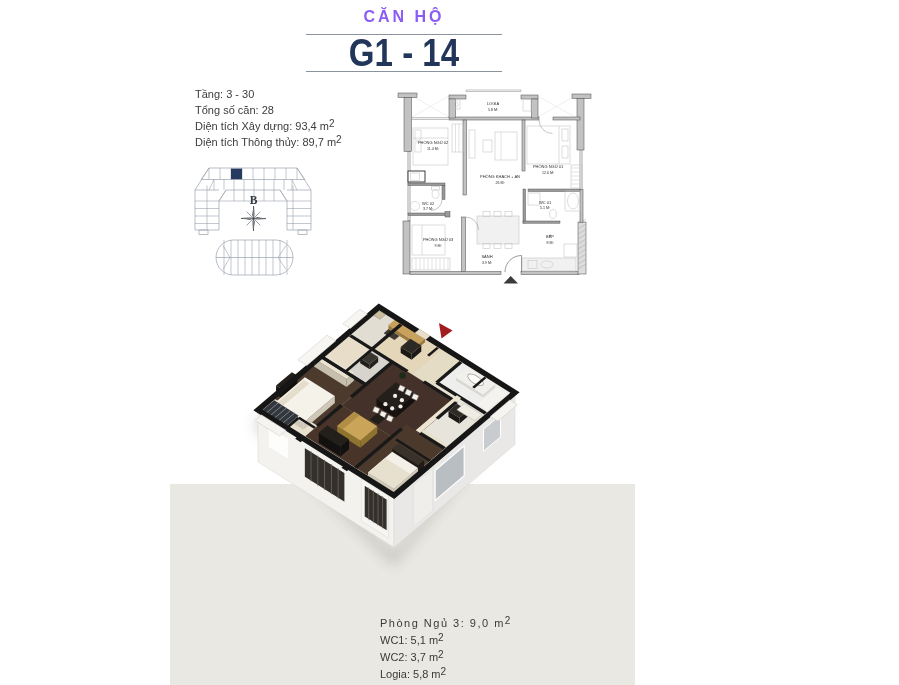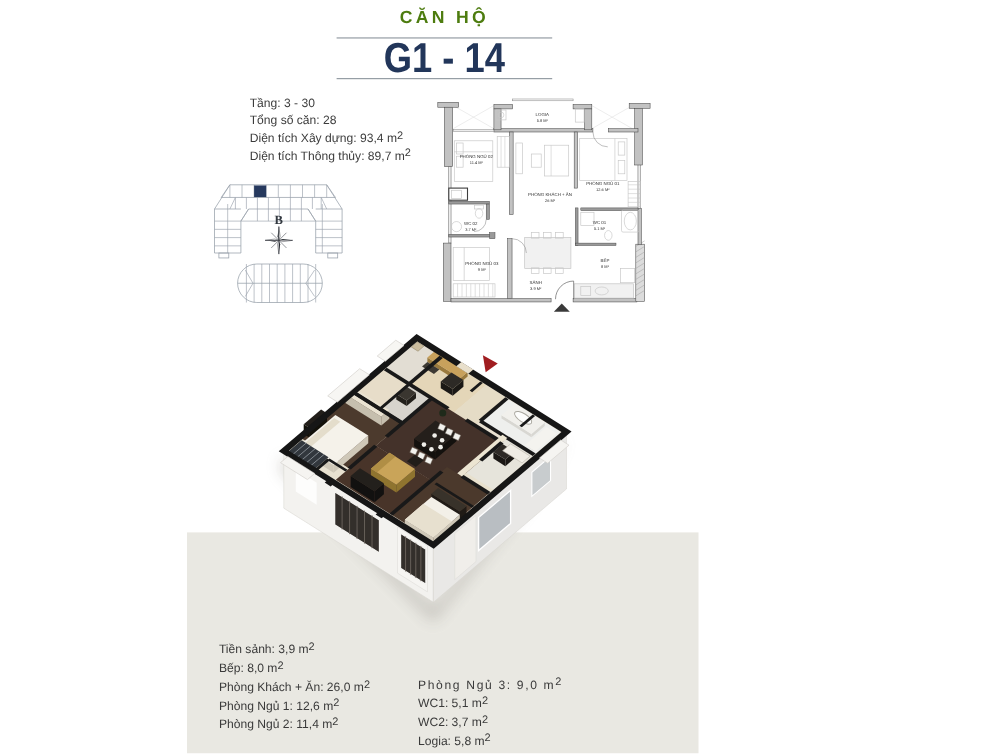--- a/index.html
+++ b/index.html
@@ -1,31 +1,31 @@
 <!DOCTYPE html>
 <html><head>
 <meta charset="utf-8">
 <style>
   html,body{margin:0;padding:0;}
   body{width:899px;height:685px;background:#ffffff;font-family:"Liberation Sans",sans-serif;overflow:hidden;}
   .page{position:relative;width:899px;height:685px;}
   .abs{position:absolute;}
   .hline{position:absolute;height:1px;background:#8b949c;}
-  .info{position:absolute;left:195px;top:86px;font-size:11px;line-height:16px;color:#3c3c3c;margin-left:32px;}
+  .info{position:absolute;left:195px;top:86px;font-size:11px;line-height:16px;color:#3c3c3c;}
   .info sup{font-size:10px;line-height:0;position:relative;top:1px;vertical-align:4px;}
   .list{position:absolute;font-size:11px;line-height:17px;color:#3a3a3a;}
   .list sup{font-size:10px;line-height:0;position:relative;top:1px;vertical-align:4px;}
 </style>
 </head>
 <body>
 <div class="page">
 
   <div class="abs" style="left:170px;top:484px;width:465px;height:201px;background:#e9e8e2;"></div>
 
-  <div class="abs" style="left:306px;top:8px;width:196px;text-align:center;font-size:16px;font-weight:bold;letter-spacing:3px;color:#4d7c0f;">CĂN HỘ</div>
+  <div class="abs" style="left:306px;top:8px;width:196px;text-align:center;font-size:16px;font-weight:bold;letter-spacing:3px;color:#8b5cf6;">CĂN HỘ</div>
 
   <div class="hline" style="left:306px;top:34px;width:196px;"></div>
 
   <div class="abs" style="left:306px;top:32px;width:196px;text-align:center;font-size:38px;font-weight:bold;color:#22365a;transform:scaleX(0.87);">G1 - 14</div>
 
   <div class="hline" style="left:306px;top:71px;width:196px;"></div>
 
   <div class="info">
     Tầng: 3 - 30<br>
     Tổng số căn: 28<br>
@@ -532,27 +532,20 @@
 
 <polygon points="335.8,340.7 306.8,365.5 297.9,359.9 327.0,335.2" fill="#f7f6f3" stroke="#d2d0cb" stroke-width="0.6"></polygon>
 
 <polygon points="261.6,415.0 286.1,430.4 279.5,436.0 255.0,420.6" fill="#f5f4f1" stroke="#d2d0cb" stroke-width="0.6"></polygon>
 
 <polygon points="509.8,400.0 517.3,404.7 497.9,421.1 490.4,416.4" fill="#f5f4f1" stroke="#d2d0cb" stroke-width="0.6"></polygon>
 
 <polygon points="439,323 441.5,338.5 452.5,330.5" fill="#a01d20"></polygon>
   </svg>
 
-  <div class="list" style="left:199px;top:583px;">
-    Tiền sảnh: 3,9 m<sup>2</sup><br>
-    Bếp: 8,0 m<sup>2</sup><br>
-    Phòng Khách + Ăn: 26,0 m<sup>2</sup><br>
-    Phòng Ngủ 1: 12,6 m<sup>2</sup><br>
-    Phòng Ngủ 2: 11,4 m<sup>2</sup>
-  </div>
 
   <div class="list" style="left:380px;top:583px;margin-top:32px;">
     <span style="letter-spacing:1.5px;">Phòng Ngủ 3: 9,0 m<sup>2</sup></span><br>
     WC1: 5,1 m<sup>2</sup><br>
     WC2: 3,7 m<sup>2</sup><br>
     Logia: 5,8 m<sup>2</sup>
   </div>
 </div>
 
 </body></html>

